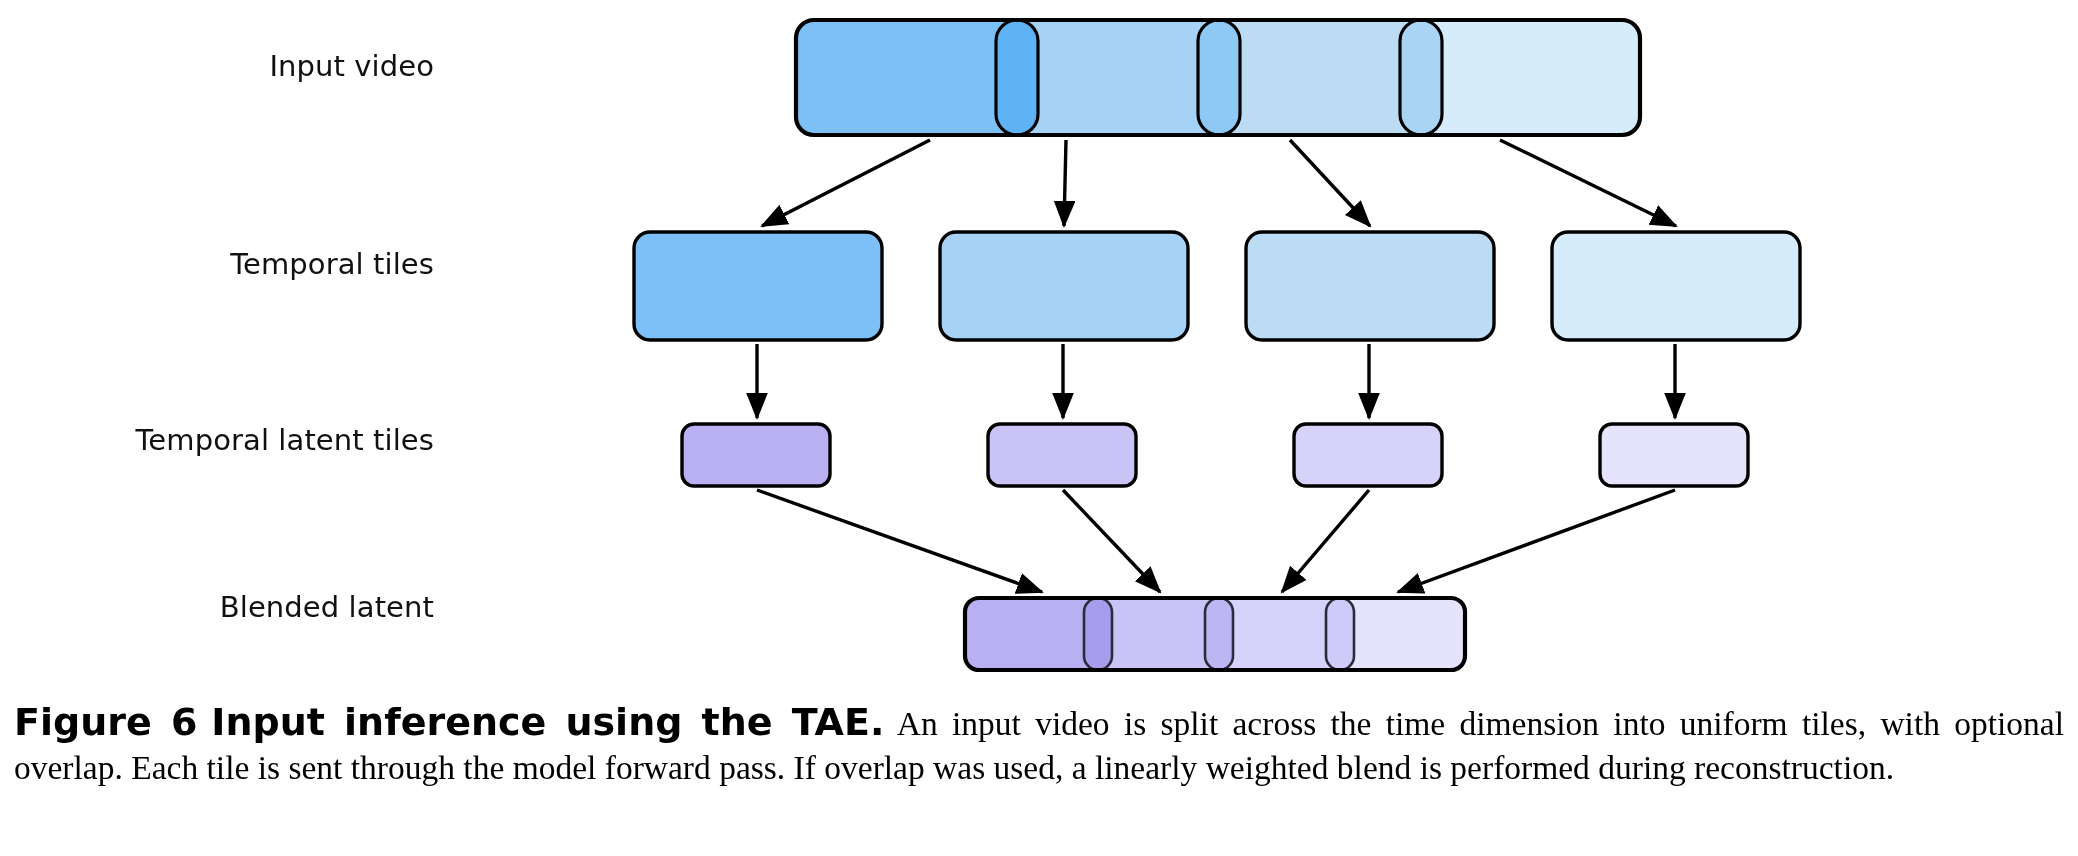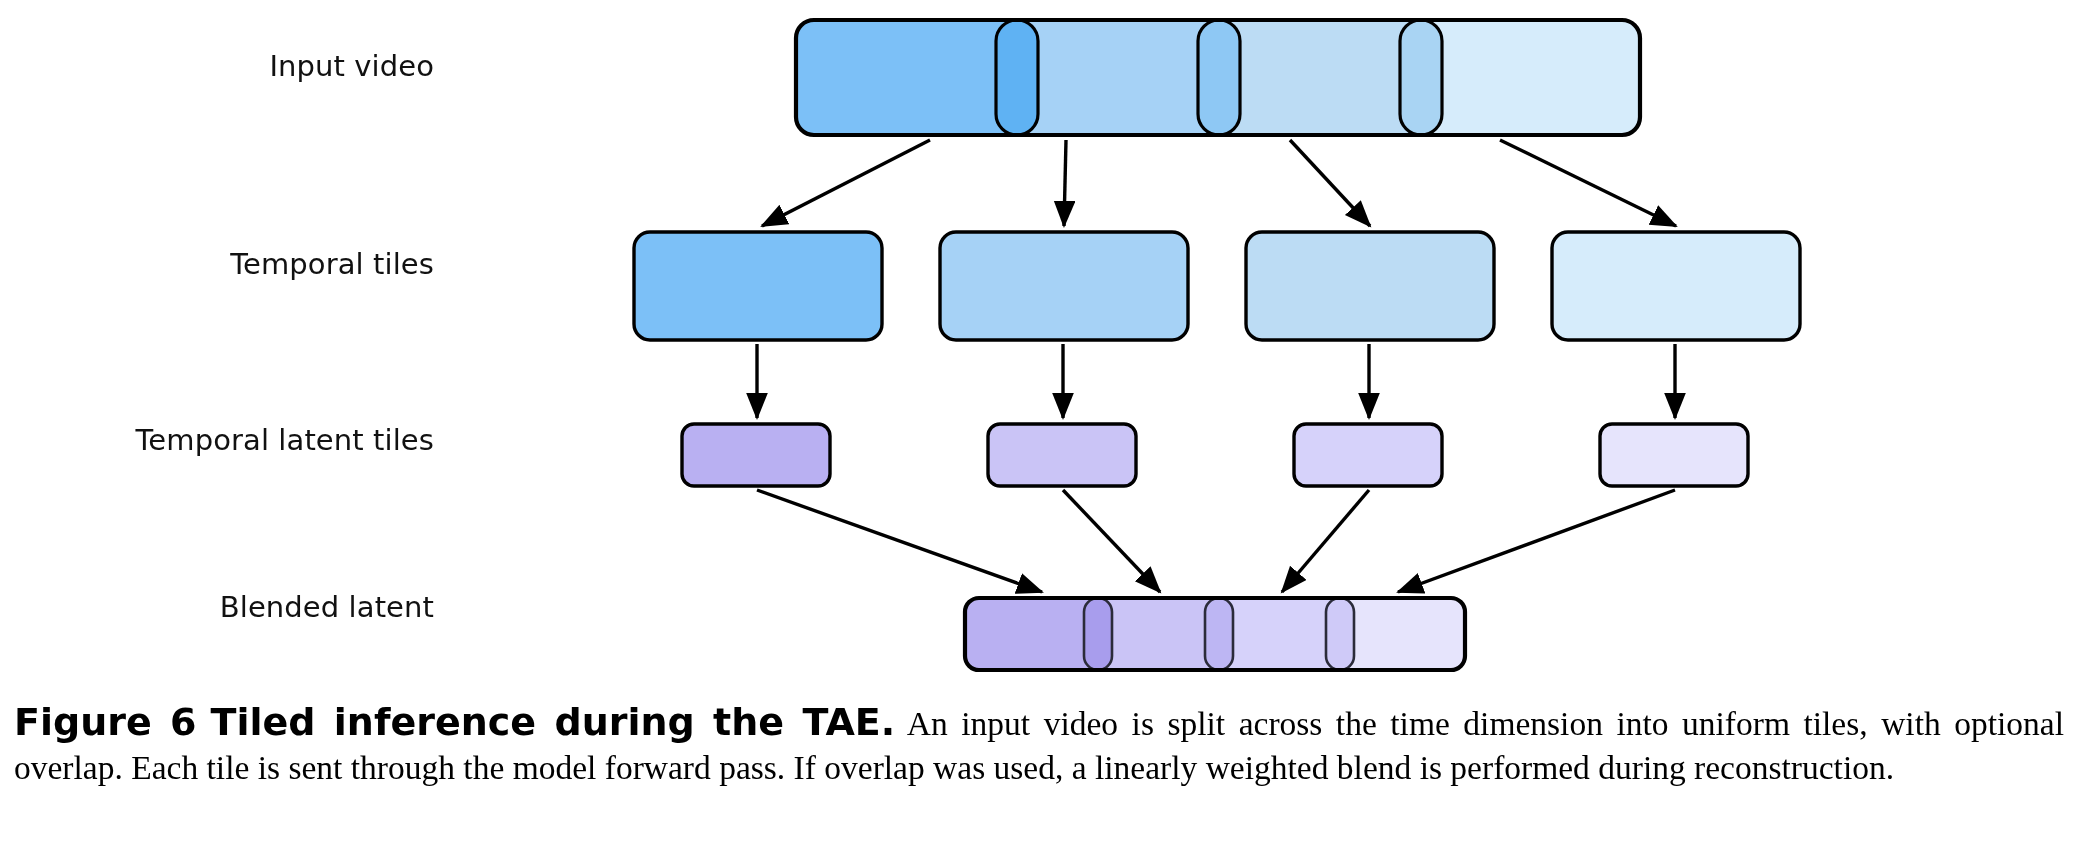--- a/index.html
+++ b/index.html
@@ -154,17 +154,17 @@
           <rect x="1340" y="598" width="125" height="72" fill="#e6e4fc"></rect>
         </g>
         <rect x="1084" y="598" width="28" height="72" rx="14" ry="14" fill="#a89ded" class="overlap-shape-latent"></rect>
         <rect x="1205" y="598" width="28" height="72" rx="14" ry="14" fill="#bdb6f3" class="overlap-shape-latent"></rect>
         <rect x="1326" y="598" width="28" height="72" rx="14" ry="14" fill="#cfcaf8" class="overlap-shape-latent"></rect>
         <rect x="965" y="598" width="500" height="72" rx="14" ry="14" fill="none" class="bar-shape"></rect>
       </g>
   </svg>
 
   <div id="caption">
-    <span class="caption-head">Figure 6</span><span class="caption-gap"></span><span class="caption-head">Tiled inference during the TAE.</span>
+    <span class="caption-head">Figure 6</span><span class="caption-gap"></span><span class="caption-head">Input inference using the TAE.</span>
     <span>An input video is split across the time dimension into uniform tiles, with optional overlap. Each tile is sent through the model forward pass. If overlap was used, a linearly weighted blend is performed during reconstruction.</span>
   </div>
 
 </div>
 
 </body></html>

